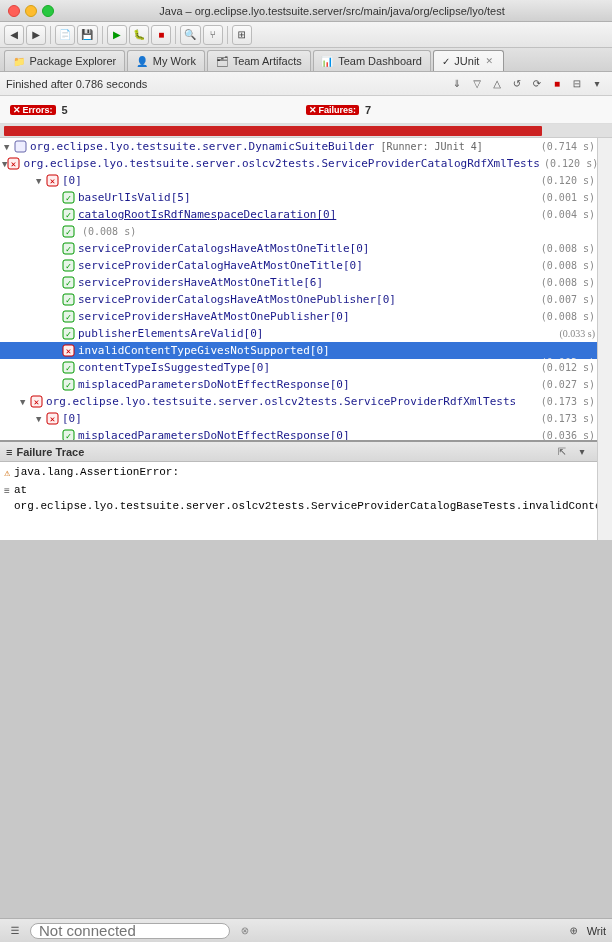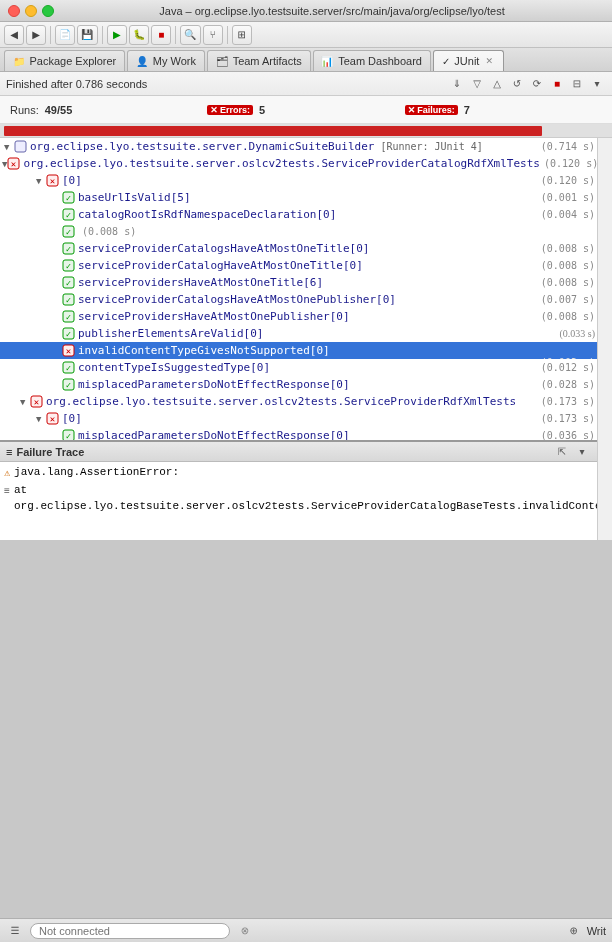--- a/index.html
+++ b/index.html
@@ -323,21 +323,21 @@
       display: flex;
       align-items: center;
       gap: 4px;
     }
     .status-input {
       height: 16px;
       flex: 1;
       border: 1px solid #aaa;
       border-radius: 8px;
       padding: 0 8px;
-      font-size: 11px;
+      font-size: 15px;
       background: white;
       color: #666;
       max-width: 200px;
     }
 
     
     .scrollbar-area {
       width: 15px;
       background: #f0f0f0;
       border-left: 1px solid #ccc;
@@ -424,24 +424,20 @@
       <div class="icon-btn" title="Rerun">↺</div>
       <div class="icon-btn" title="Rerun Failed">⟳</div>
       <div class="icon-btn" style="color:#cc0000;">■</div>
       <div class="icon-btn">⊟</div>
       <div class="icon-btn">▾</div>
     </div>
   </div>
 
   <div class="stats-bar">
     <div class="stat-item">
-      <span class="stat-label">Runs:</span>
-      <span class="stat-value">49/55</span>
-    </div>
-    <div class="stat-item">
       <div class="error-badge">
         <span>✕</span>
         <span>Errors:</span>
       </div>
       <span class="stat-value">5</span>
     </div>
     <div class="stat-item">
       <div class="failure-badge">
         <span>✕</span>
         <span>Failures:</span>
@@ -496,21 +492,21 @@
             <span class="tree-text" style="color: rgb(26, 26, 140);">baseUrlIsValid[5]</span>
             <span class="tree-time" style="color: rgb(136, 136, 136);">(0.001 s)</span>
           </div>
           <div class="tree-row">
             <span class="tree-indent" style="width: 50px; display: inline-block;"></span>
             <span class="tree-arrow"></span>
             <span class="tree-icon" style="color: rgb(0, 153, 0);"><svg width="13" height="13" viewBox="0 0 13 13">
                 <rect x="1" y="1" width="11" height="11" rx="2" fill="#e8f5e9" stroke="#009900" stroke-width="1"></rect>
                 <text x="6.5" y="10" text-anchor="middle" font-size="9" fill="#009900">✓</text>
               </svg></span>
-            <span class="tree-text" style="color: rgb(26, 26, 140);">catalogRootIsRdfNamespaceDeclaration[0]</span>
+            <span class="tree-text" style="color: rgb(26, 26, 140); text-decoration: underline;">catalogRootIsRdfNamespaceDeclaration[0]</span>
             <span class="tree-time" style="color: rgb(136, 136, 136);">(0.004 s)</span>
           </div>
           <div class="tree-row">
             <span class="tree-indent" style="width: 50px; display: inline-block;"></span>
             <span class="tree-arrow"></span>
             <span class="tree-icon" style="color: rgb(0, 153, 0);"><svg width="13" height="13" viewBox="0 0 13 13">
                 <rect x="1" y="1" width="11" height="11" rx="2" fill="#e8f5e9" stroke="#009900" stroke-width="1"></rect>
                 <text x="6.5" y="10" text-anchor="middle" font-size="9" fill="#009900">✓</text>
               </svg></span>
             <span class="tree-time" style="color: rgb(136, 136, 136);">(0.008 s)</span>
@@ -596,21 +592,21 @@
             <span class="tree-time" style="color: rgb(136, 136, 136);">(0.012 s)</span>
           </div>
           <div class="tree-row">
             <span class="tree-indent" style="width: 50px; display: inline-block;"></span>
             <span class="tree-arrow"></span>
             <span class="tree-icon" style="color: rgb(0, 153, 0);"><svg width="13" height="13" viewBox="0 0 13 13">
                 <rect x="1" y="1" width="11" height="11" rx="2" fill="#e8f5e9" stroke="#009900" stroke-width="1"></rect>
                 <text x="6.5" y="10" text-anchor="middle" font-size="9" fill="#009900">✓</text>
               </svg></span>
             <span class="tree-text" style="color: rgb(26, 26, 140);">misplacedParametersDoNotEffectResponse[0]</span>
-            <span class="tree-time" style="color: rgb(136, 136, 136);">(0.028 s)</span>
+            <span class="tree-time" style="color: rgb(136, 136, 136);">(0.027 s)</span>
           </div>
           <div class="tree-row">
             <span class="tree-indent" style="width: 18px; display: inline-block;"></span>
             <span class="tree-arrow">▼</span>
             <span class="tree-icon" style="color: rgb(204, 0, 0);"><svg width="13" height="13" viewBox="0 0 13 13">
                 <rect x="1" y="1" width="11" height="11" rx="2" fill="#ffeeee" stroke="#cc0000" stroke-width="1"></rect>
                 <text x="6.5" y="10" text-anchor="middle" font-size="9" fill="#cc0000">✕</text>
               </svg></span>
             <span class="tree-text" style="color: rgb(26, 26, 140);">org.eclipse.lyo.testsuite.server.oslcv2tests.ServiceProviderRdfXmlTests</span>
             <span class="tree-time" style="color: rgb(136, 136, 136);">(0.173 s)</span>

